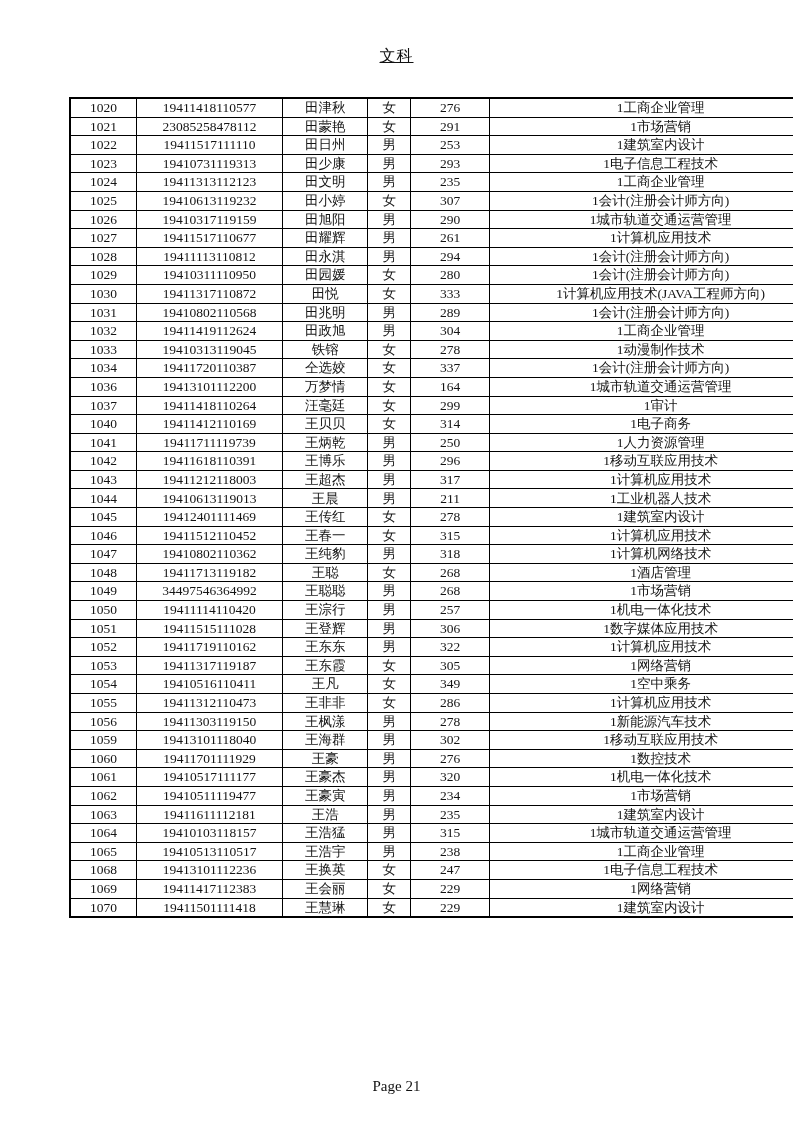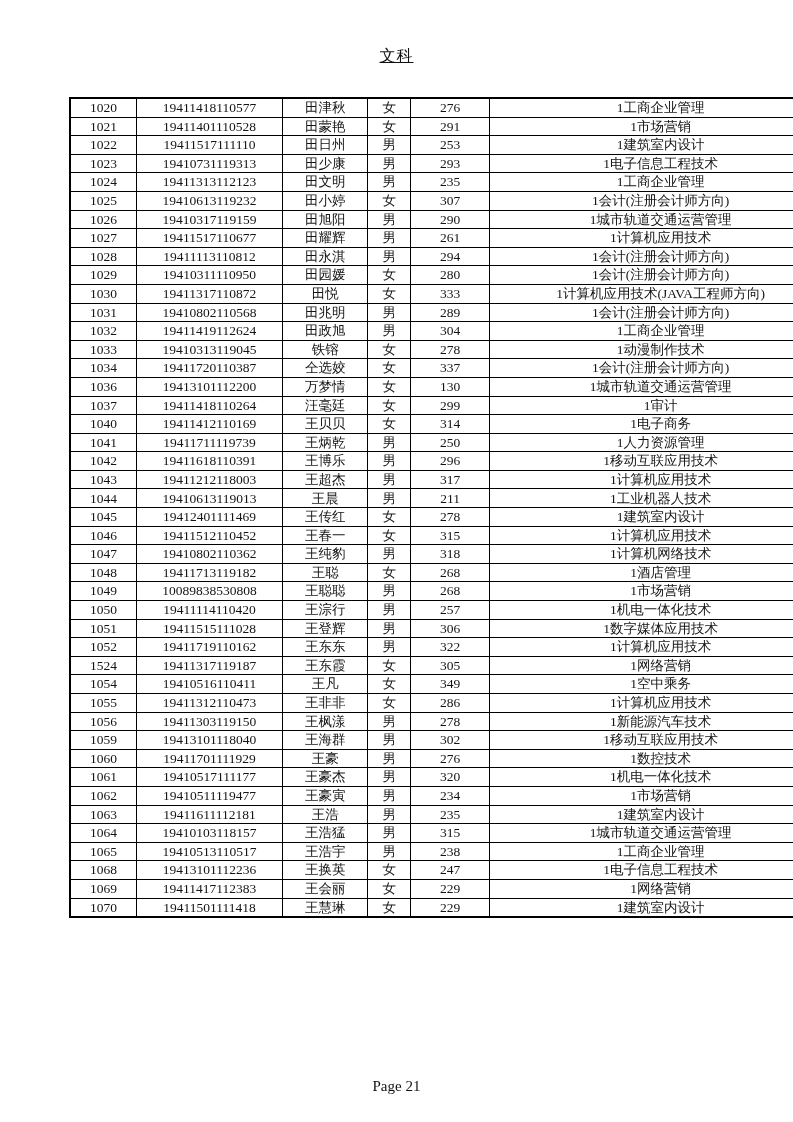--- a/index.html
+++ b/index.html
@@ -89,21 +89,21 @@
         <tr>
           <td class="col-seq">1020</td>
           <td class="col-exam_no">19411418110577</td>
           <td class="col-name">田津秋</td>
           <td class="col-gender">女</td>
           <td class="col-score">276</td>
           <td class="col-major">1工商企业管理</td>
         </tr>
         <tr>
           <td class="col-seq">1021</td>
-          <td class="col-exam_no">19411401110528</td>
+          <td class="col-exam_no">23085258478112</td>
           <td class="col-name">田蒙艳</td>
           <td class="col-gender">女</td>
           <td class="col-score">291</td>
           <td class="col-major">1市场营销</td>
         </tr>
         <tr>
           <td class="col-seq">1022</td>
           <td class="col-exam_no">19411517111110</td>
           <td class="col-name">田日州</td>
           <td class="col-gender">男</td>
@@ -204,21 +204,21 @@
           <td class="col-name">仝选姣</td>
           <td class="col-gender">女</td>
           <td class="col-score">337</td>
           <td class="col-major">1会计(注册会计师方向)</td>
         </tr>
         <tr>
           <td class="col-seq">1036</td>
           <td class="col-exam_no">19413101112200</td>
           <td class="col-name">万梦情</td>
           <td class="col-gender">女</td>
-          <td class="col-score">130</td>
+          <td class="col-score">164</td>
           <td class="col-major">1城市轨道交通运营管理</td>
         </tr>
         <tr>
           <td class="col-seq">1037</td>
           <td class="col-exam_no">19411418110264</td>
           <td class="col-name">汪毫廷</td>
           <td class="col-gender">女</td>
           <td class="col-score">299</td>
           <td class="col-major">1审计</td>
         </tr>
@@ -289,21 +289,21 @@
         <tr>
           <td class="col-seq">1048</td>
           <td class="col-exam_no">19411713119182</td>
           <td class="col-name">王聪</td>
           <td class="col-gender">女</td>
           <td class="col-score">268</td>
           <td class="col-major">1酒店管理</td>
         </tr>
         <tr>
           <td class="col-seq">1049</td>
-          <td class="col-exam_no">10089838530808</td>
+          <td class="col-exam_no">34497546364992</td>
           <td class="col-name">王聪聪</td>
           <td class="col-gender">男</td>
           <td class="col-score">268</td>
           <td class="col-major">1市场营销</td>
         </tr>
         <tr>
           <td class="col-seq">1050</td>
           <td class="col-exam_no">19411114110420</td>
           <td class="col-name">王淙行</td>
           <td class="col-gender">男</td>
@@ -320,21 +320,21 @@
         </tr>
         <tr>
           <td class="col-seq">1052</td>
           <td class="col-exam_no">19411719110162</td>
           <td class="col-name">王东东</td>
           <td class="col-gender">男</td>
           <td class="col-score">322</td>
           <td class="col-major">1计算机应用技术</td>
         </tr>
         <tr>
-          <td class="col-seq">1524</td>
+          <td class="col-seq">1053</td>
           <td class="col-exam_no">19411317119187</td>
           <td class="col-name">王东霞</td>
           <td class="col-gender">女</td>
           <td class="col-score">305</td>
           <td class="col-major">1网络营销</td>
         </tr>
         <tr>
           <td class="col-seq">1054</td>
           <td class="col-exam_no">19410516110411</td>
           <td class="col-name">王凡</td>

